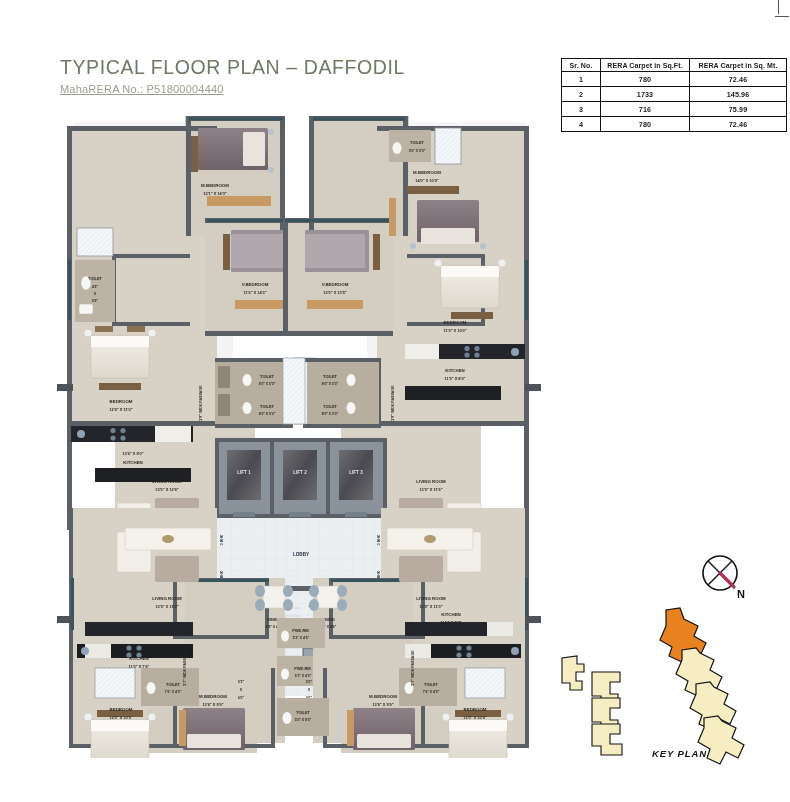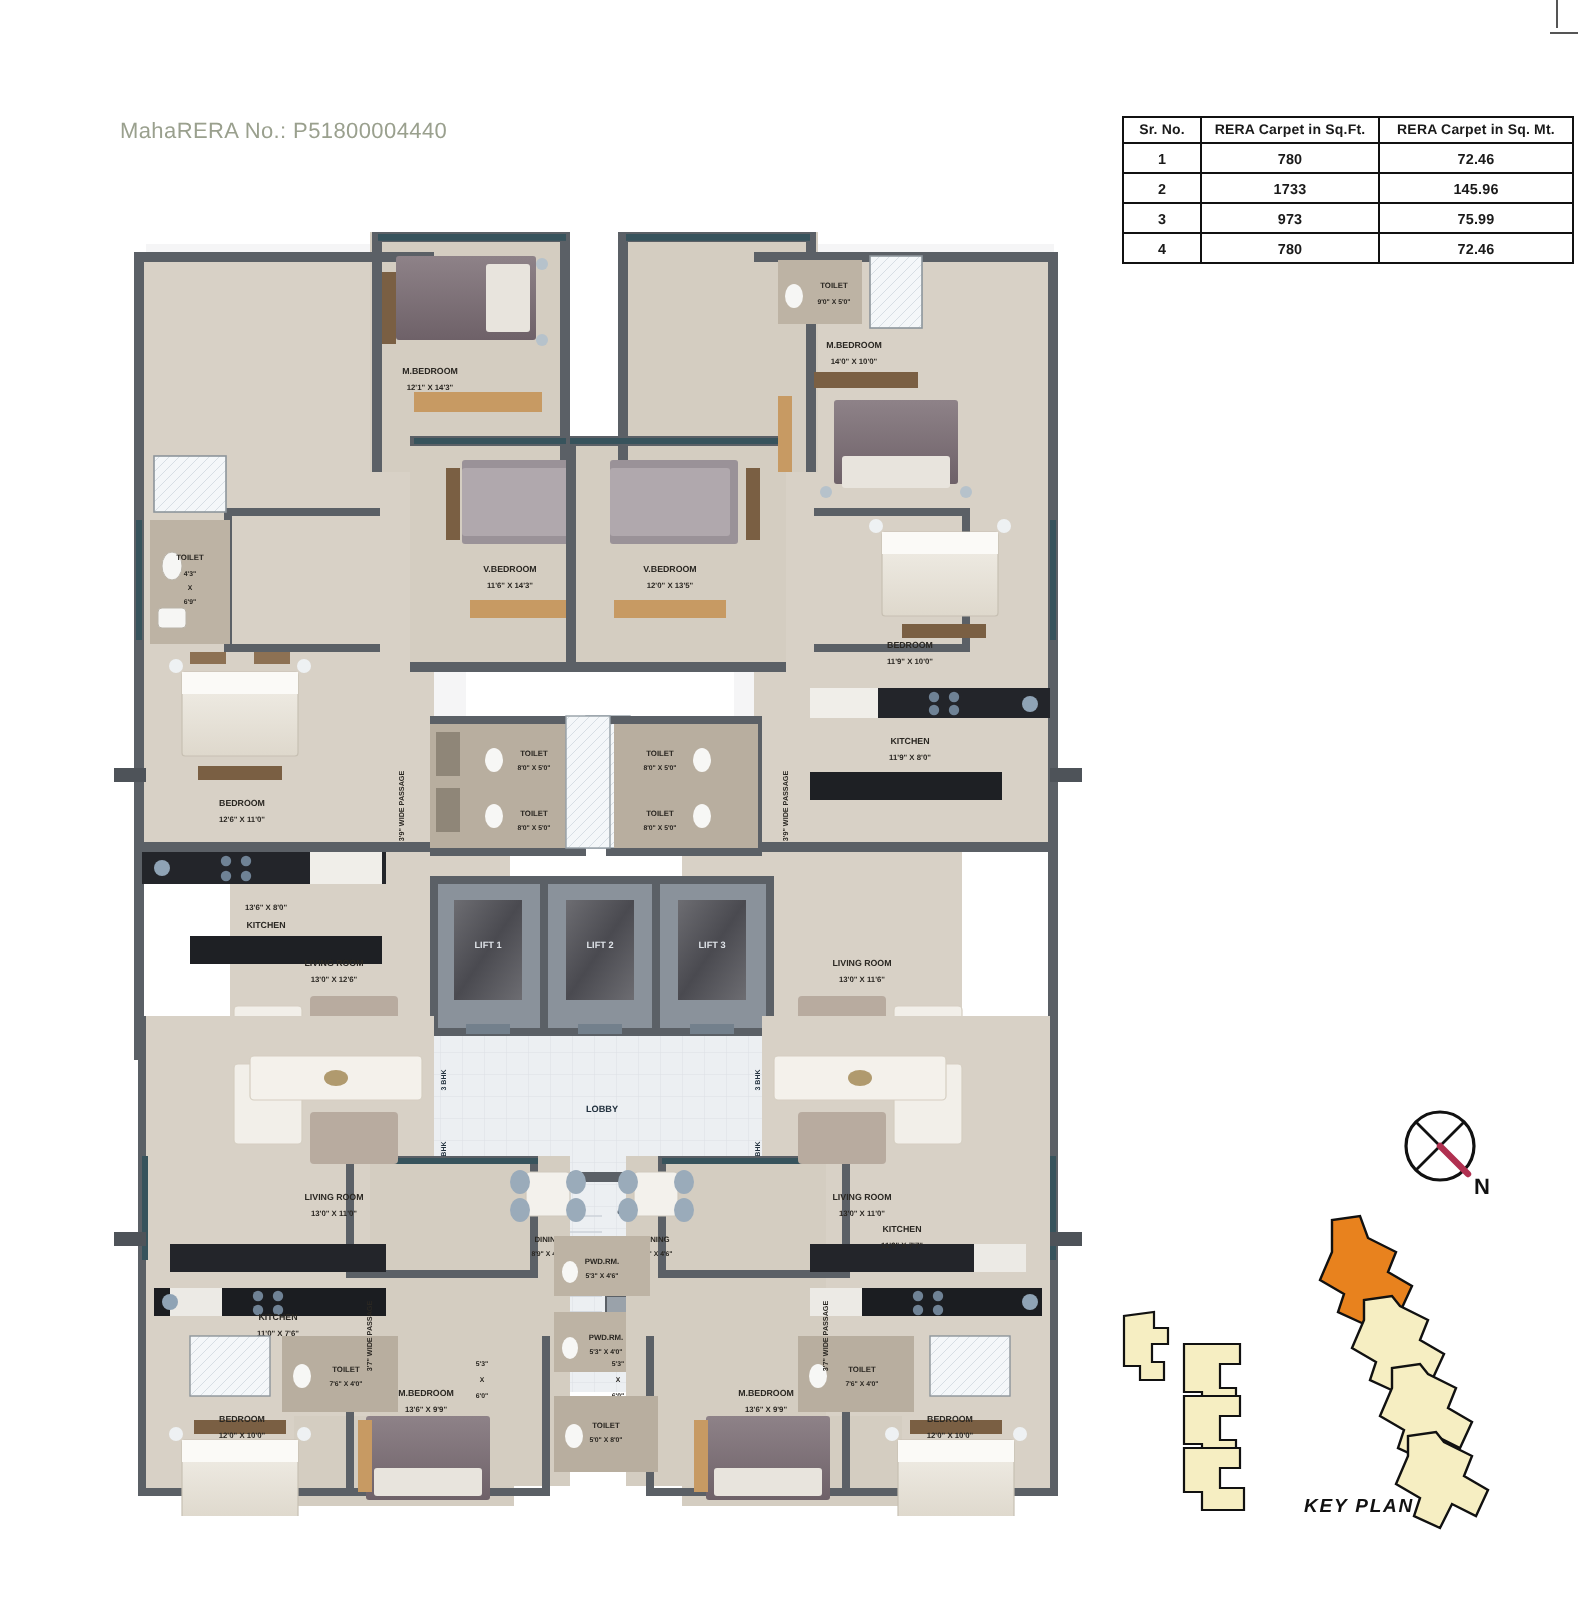--- a/index.html
+++ b/index.html
@@ -3,21 +3,21 @@
 <meta charset="utf-8">
 <style>
   html,body{margin:0;padding:0;background:#ffffff;}
   body{width:790px;height:802px;position:relative;overflow:hidden;
        font-family:"Liberation Sans", sans-serif;color:#1a1a1a;}
 
   
   #title-block{position:absolute;left:60px;top:56px;}
   #plan-title{font-size:19.5px;letter-spacing:.6px;color:#6f7a63;
               font-weight:400;white-space:nowrap;}
-  #plan-subtitle{font-size:11px;color:#9aa08e;margin-top:4px;letter-spacing:.2px;}
+  #plan-subtitle{font-size:11px;color:#9aa08e;margin-top:4px;letter-spacing:.2px;text-decoration:underline;}
 
   
   #rera-table{position:absolute;left:561px;top:58px;border-collapse:collapse;
               background:#fff;font-size:7.2px;}
   #rera-table th,#rera-table td{border:1px solid #111;text-align:center;
               padding:2.5px 4px;font-weight:bold;letter-spacing:.1px;}
   #rera-table th{font-size:7px;}
   #rera-table td.sr{width:30px;}
   #rera-table td.ft{width:80px;}
   #rera-table td.mt{width:88px;}
@@ -49,20 +49,21 @@
   #north-label{position:absolute;left:737px;top:588px;font-size:11px;
                font-weight:bold;color:#111;}
 
   
   .tick{position:absolute;background:#555;}
 </style>
 </head>
 <body>
 
 <div id="title-block">
+  <div id="plan-title">TYPICAL FLOOR PLAN – DAFFODIL</div>
   <div id="plan-subtitle">MahaRERA No.: P51800004440</div>
 </div>
 
 <table id="rera-table">
   <thead>
     <tr>
       <th>Sr. No.</th>
       <th>RERA Carpet in Sq.Ft.</th>
       <th>RERA Carpet in Sq. Mt.</th>
     </tr>
@@ -73,21 +74,21 @@
       <td class="ft">780</td>
       <td class="mt">72.46</td>
     </tr>
     <tr>
       <td class="sr">2</td>
       <td class="ft">1733</td>
       <td class="mt">145.96</td>
     </tr>
     <tr>
       <td class="sr">3</td>
-      <td class="ft">973</td>
+      <td class="ft">716</td>
       <td class="mt">75.99</td>
     </tr>
     <tr>
       <td class="sr">4</td>
       <td class="ft">780</td>
       <td class="mt">72.46</td>
     </tr>
   </tbody>
 </table>
 

